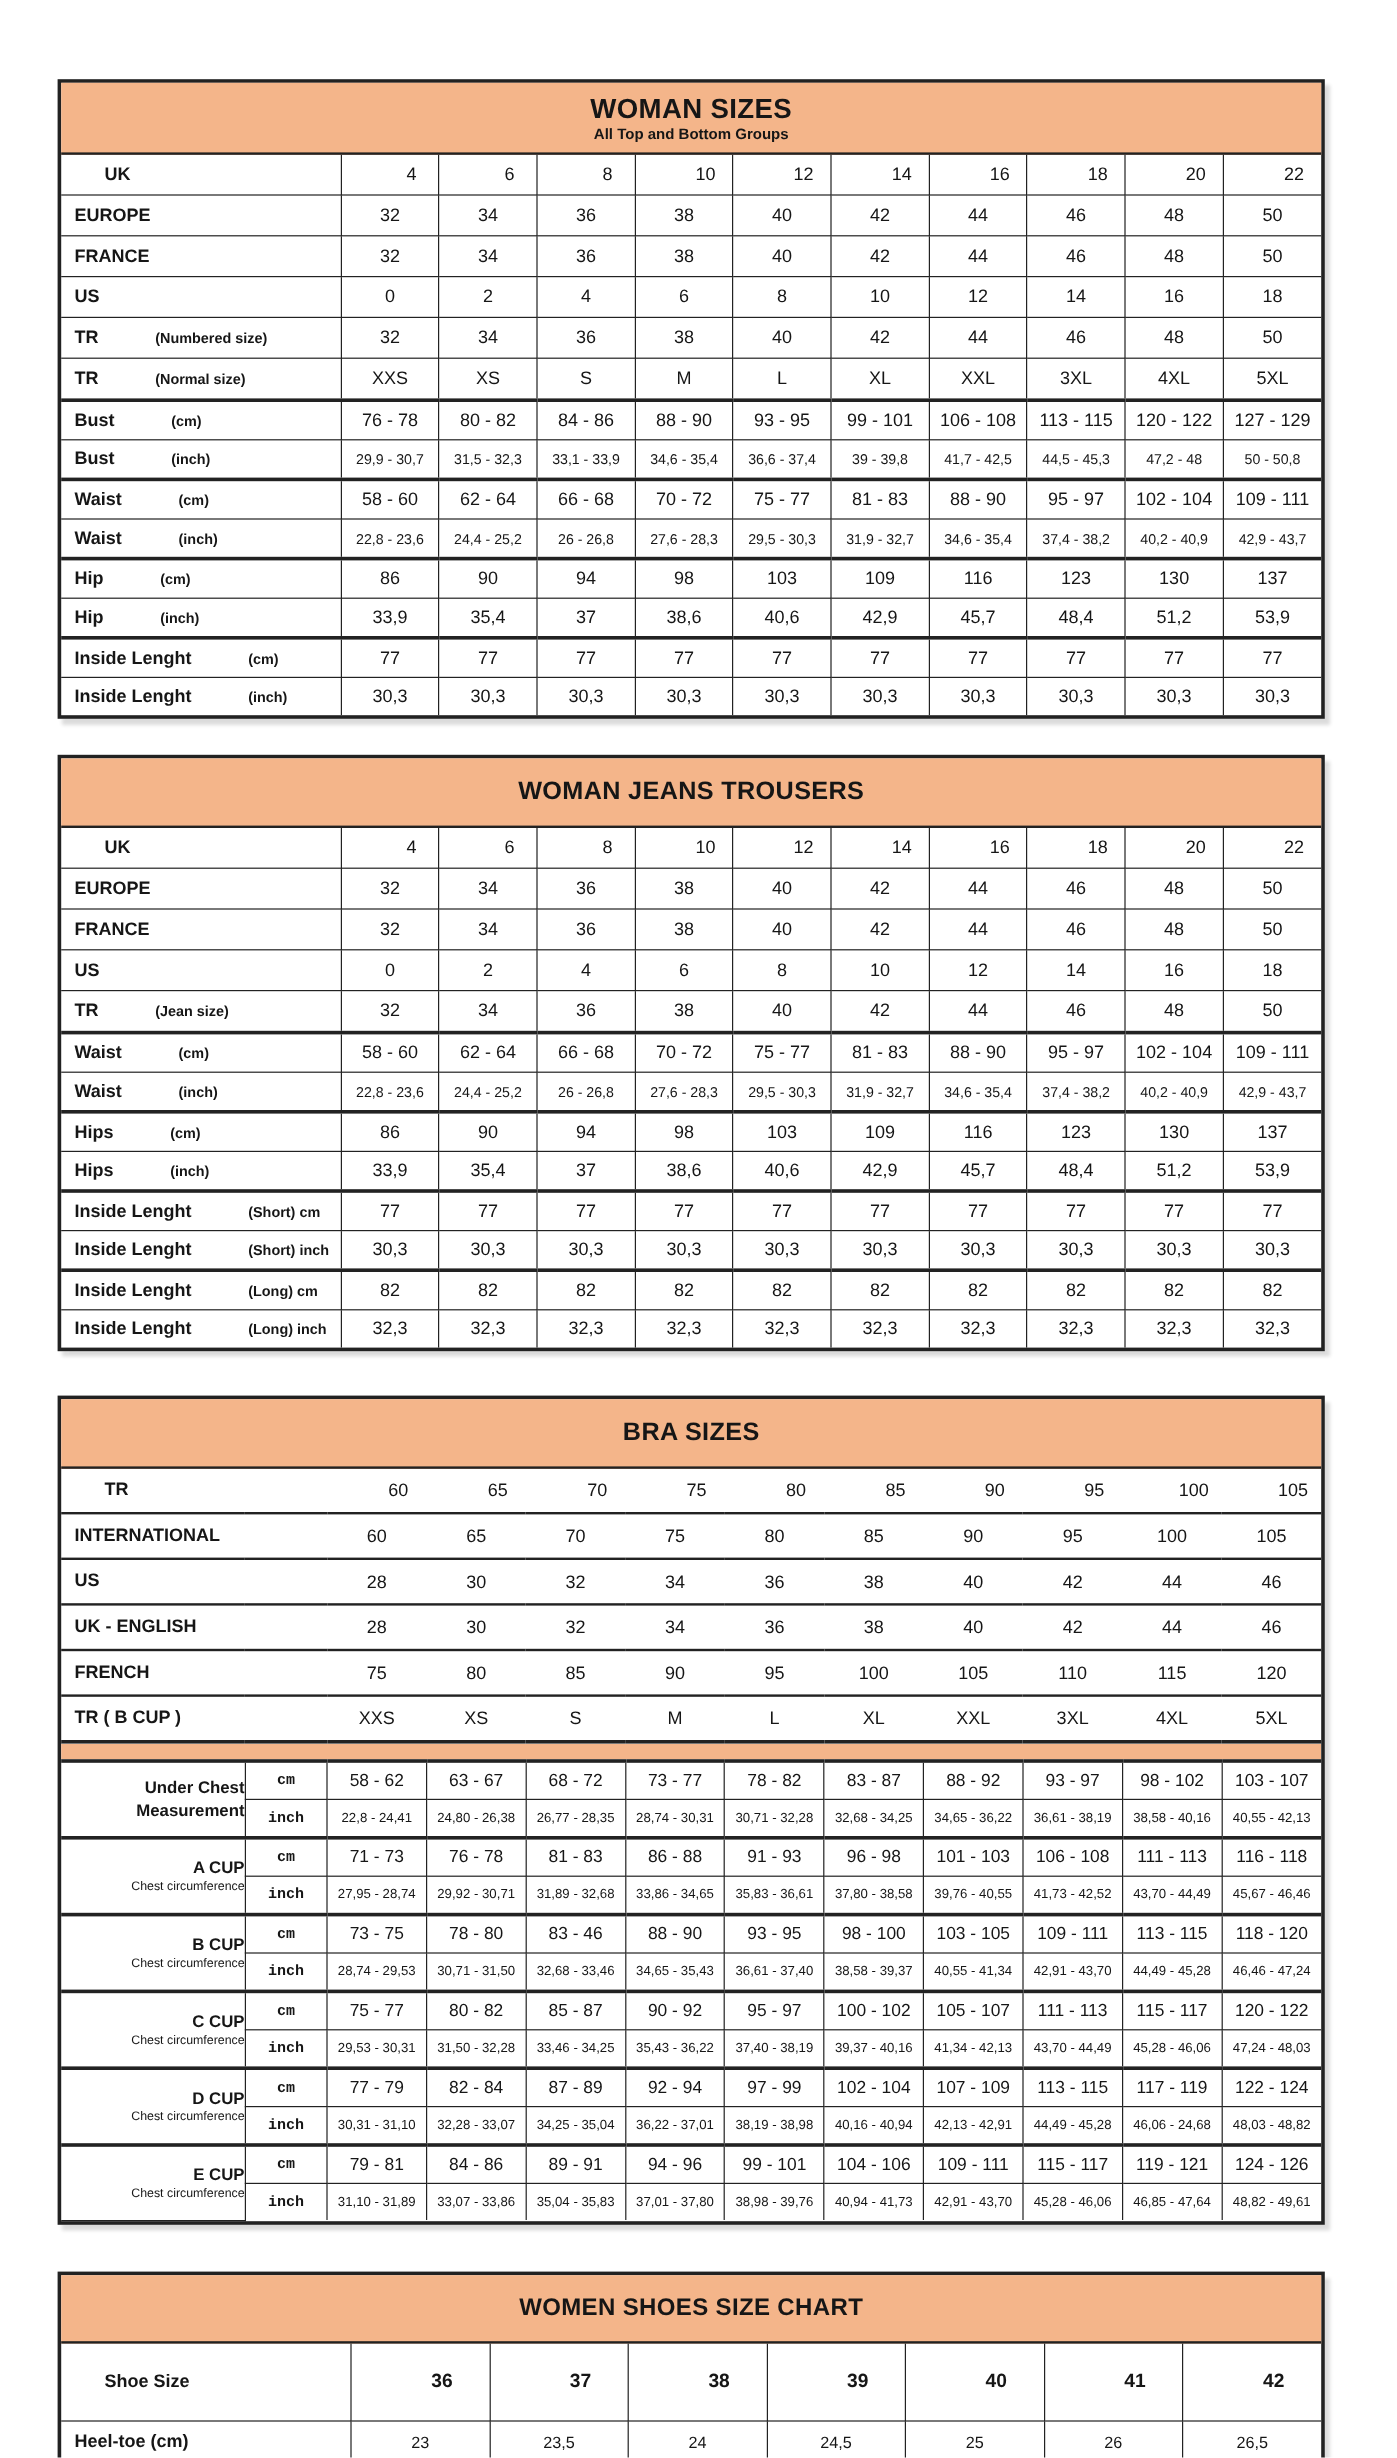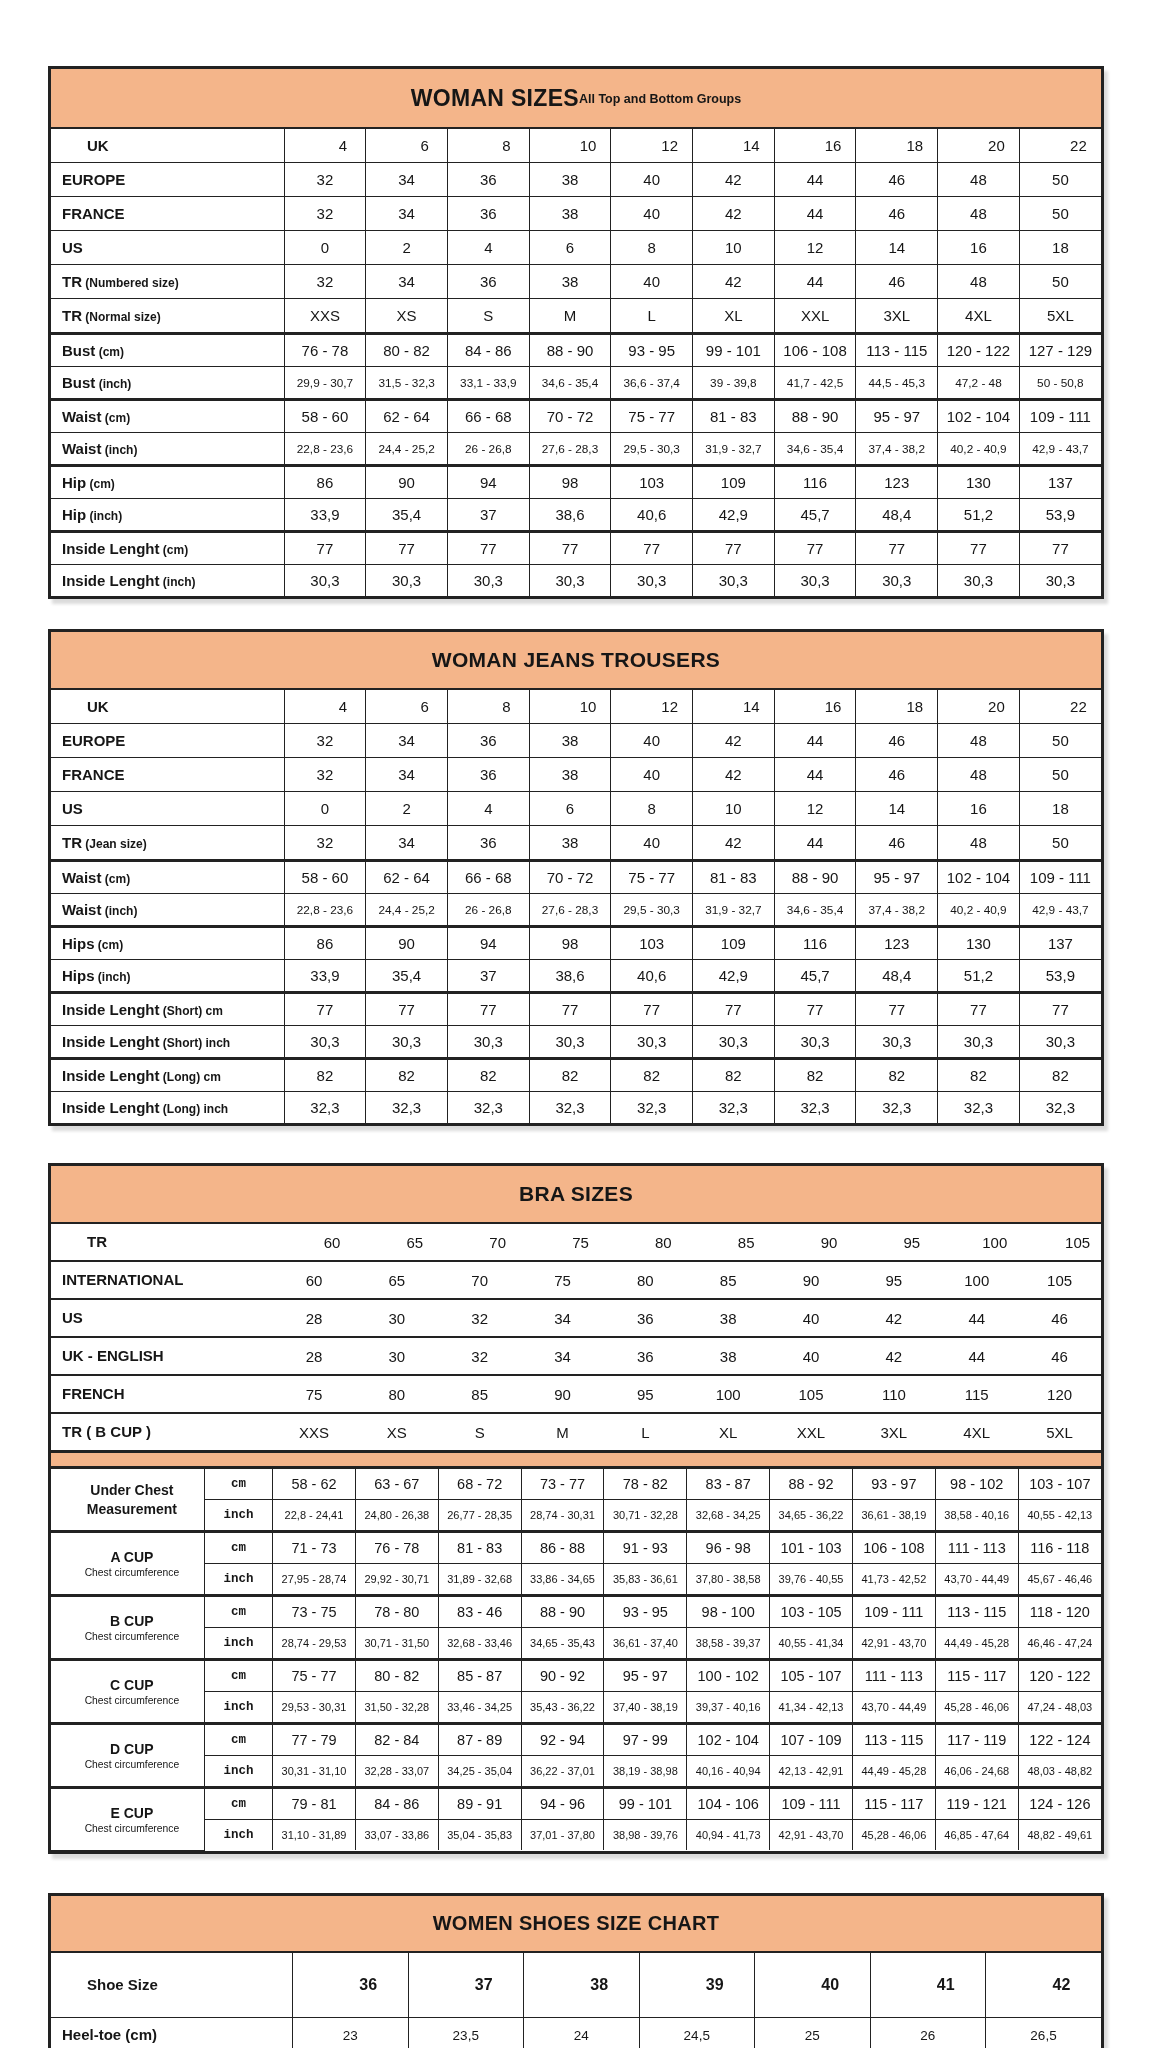--- a/index.html
+++ b/index.html
@@ -1,43 +1,43 @@
 <!DOCTYPE html>
 <html><head>
 <meta charset="utf-8">
 <style>
   html,body{margin:0;padding:0;background:#fff;}
   body{width:1164px;height:2048px;overflow:hidden;font-family:"Liberation Sans",sans-serif;color:#161616;}
   .wrap{margin-left:48px;width:1056px;}
   section.tbl{border:3px solid #222;box-shadow:4px 5px 3px rgba(0,0,0,.14);background:#fff;}
   #t-sizes{margin-top:66px;} #t-jeans{margin-top:30px;} #t-bra{margin-top:37px;} #t-shoes{margin-top:39px;}
-  .thead{background:#f4b58a;border-bottom:2px solid #222;display:flex;align-items:center;justify-content:center;}
+  .thead{background:#f4b58a;border-bottom:2px solid #222;display:flex;flex-direction:column;align-items:center;justify-content:center;}
   .thead .t1{font-size:23px;font-weight:700;letter-spacing:.3px;}
   .thead .t2{font-size:12.5px;font-weight:700;margin-top:1px;}
   #t-sizes .thead{height:58px;} #t-jeans .thead{height:56px;} #t-bra .thead{height:56px;} #t-shoes .thead{height:55px;}
   #t-jeans .thead .t1,#t-bra .thead .t1{font-size:21px;} #t-shoes .thead .t1{font-size:20px;}
   table{border-collapse:collapse;width:100%;table-layout:fixed;}
   td{border:1.7px solid #222;text-align:center;vertical-align:middle;padding:0;overflow:hidden;white-space:nowrap;}
   td:first-child{border-left:none;} td:last-child{border-right:none;margin-left:18px;}
   tbody tr:first-child td{border-top:none;padding-left:36px;} tbody tr:last-child td{border-bottom:none;}
   .lbl{text-align:left;padding-left:11px;}
   .lbl b{font-size:15px;font-weight:700;}
-  .lbl .u{font-size:12px;font-weight:700;}
+  .lbl .u{font-size:12px;font-weight:700;margin-left:44px;}
   .val{font-size:15px;}
   .t-std tbody td{height:33px;}
   .t-std tr.sep td,.t-std tr.joined td{height:31px;}
   tr.sep td{border-top:3.4px solid #222;}
   tr.joined td{border-top:none;}
   tr.small .val{font-size:11.8px;}
   
   tr.btop td{border-left:none;border-right:none;border-top:2.3px solid #222;height:36px;}
   tr.strip td{background:#f4b58a;height:13px;border-left:none;border-right:none;border-top:3.2px solid #222;border-bottom:2.2px solid #222;}
   tr.gsep td{border-top:3.2px solid #222;}
   tr.mrow td{height:30px;}
-  .glbl{text-align:center;padding-left:9px;white-space:normal;line-height:1.15;}
+  .glbl{text-align:right;padding-left:9px;white-space:normal;line-height:1.15;}
   .glbl b{font-size:14px;font-weight:700;}
   .glbl .sub{font-size:10.3px;font-weight:400;margin-top:1px;}
   .unit{font-size:12.5px;font-weight:700;font-family:Liberation Mono, monospace;}
   tr.cmr .val{font-size:14.5px;}
   tr.inr .val{font-size:11px;}
   
   tr.sh1 td{height:64px;} tr.sh2 td{height:35px;}
   tr.sh1 .val{font-weight:700;font-size:16px;}
   tr.sh2 .val{font-size:13.5px;}
 </style>

